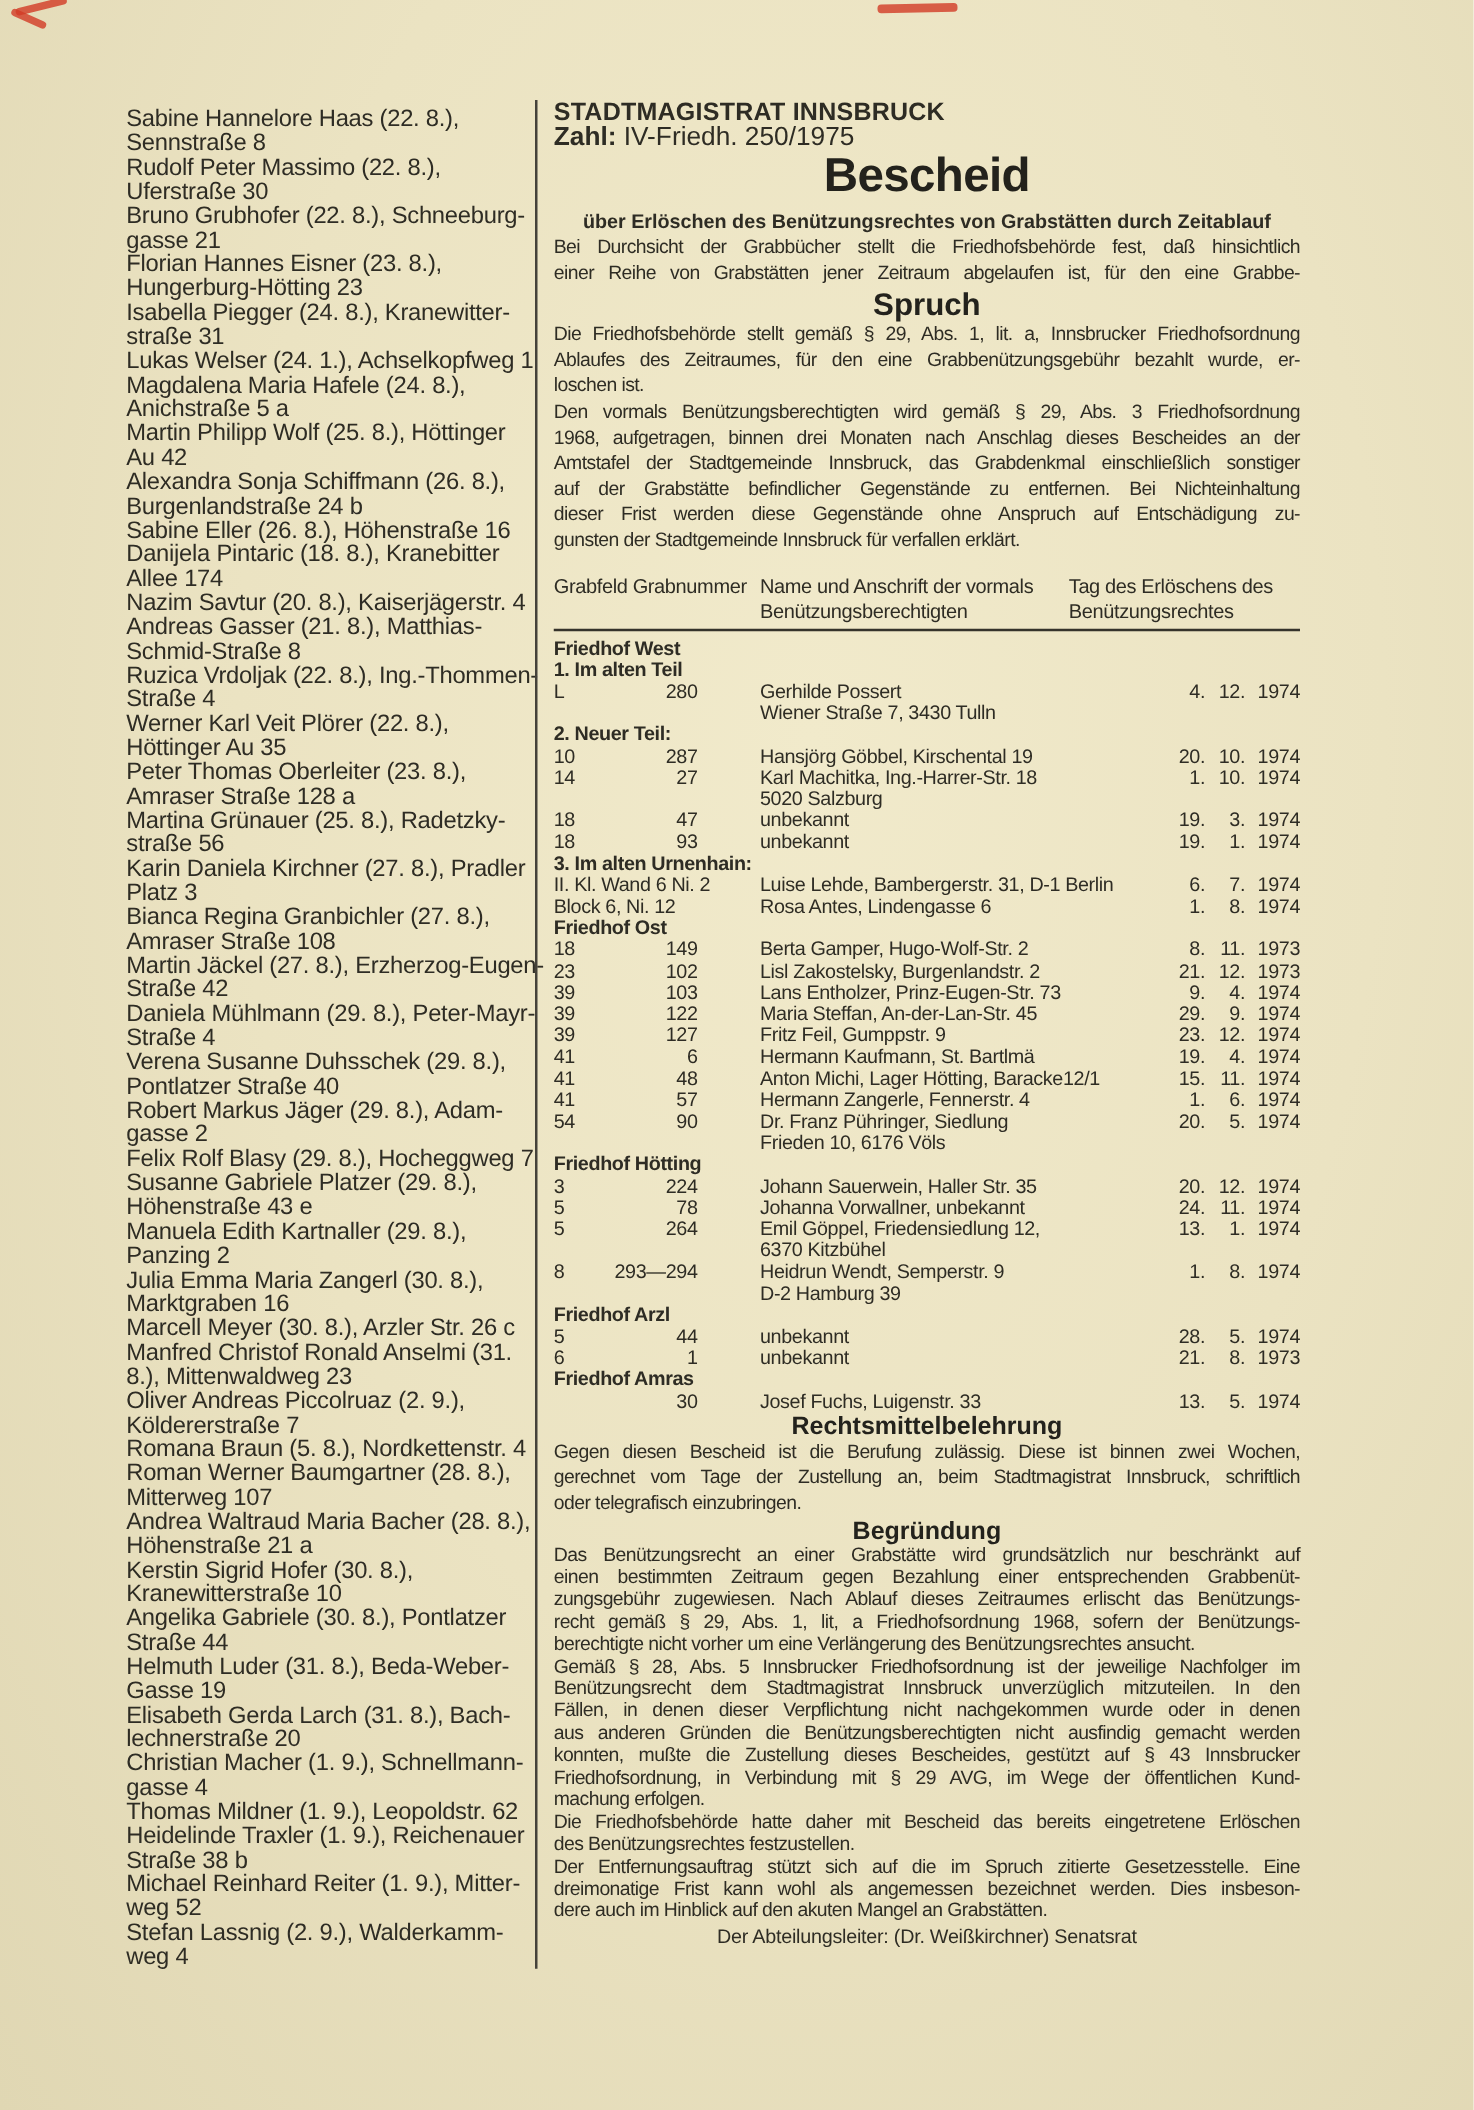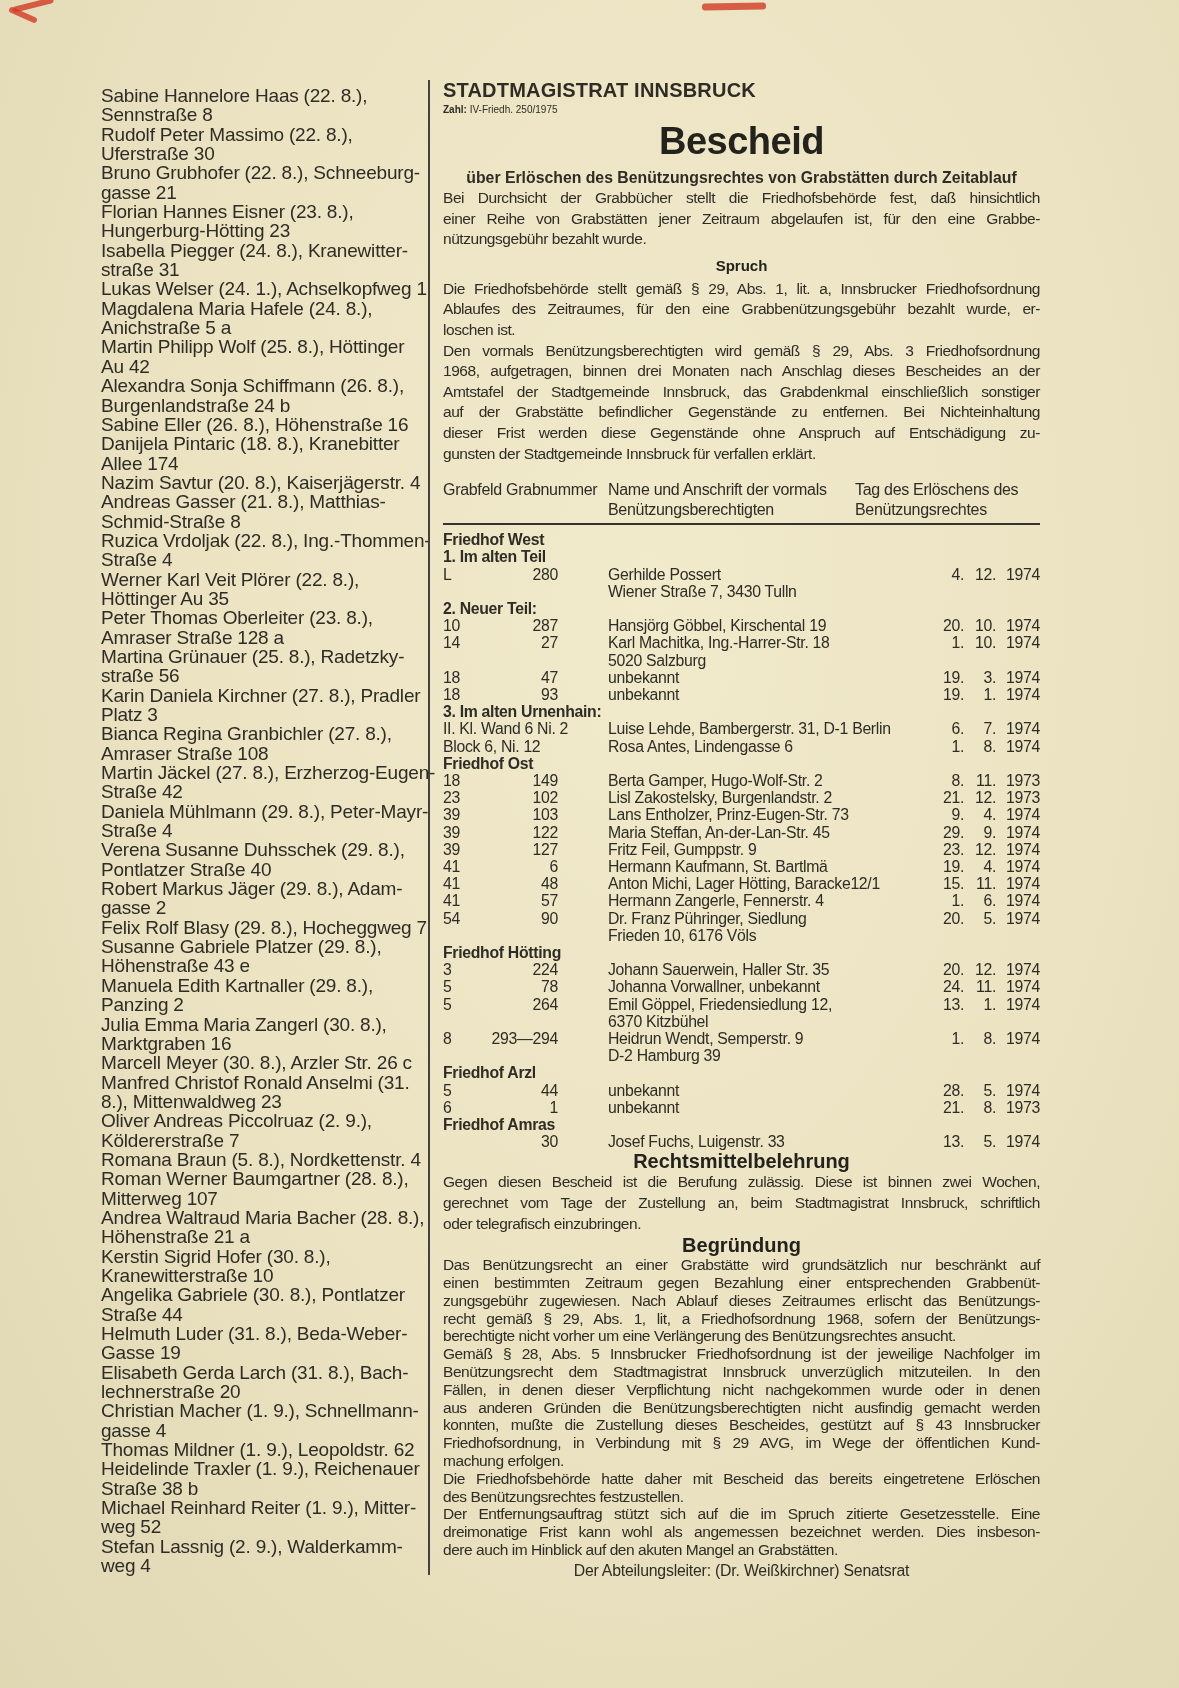--- a/index.html
+++ b/index.html
@@ -28,28 +28,28 @@
     position:absolute;left:101px;top:1710px;
     font-size:18px;font-weight:bold;letter-spacing:.5px;
   }
 
   
   .divider{position:absolute;left:428px;top:80px;width:2px;height:1495px;background:#45423a;}
 
   
   .right-col{position:absolute;left:443px;top:80px;width:597px;}
   .org{font-size:20px;font-weight:bold;line-height:20px;letter-spacing:.2px;}
-  .zahl{font-size:10px;line-height:20px;}
+  .zahl{font-size:21px;line-height:20px;}
   .zahl b{font-weight:bold;}
   .title{font-size:38px;font-weight:bold;line-height:42px;text-align:center;letter-spacing:-0.5px;color:#23221c;}
   .subtitle{margin-top:6px;font-size:15.8px;font-weight:bold;line-height:20px;text-align:center;}
   .para{font-size:15.5px;line-height:20.6px;letter-spacing:-0.45px;}
   .jline{text-align:justify;text-align-last:justify;}
   .jline.last{text-align:left;text-align-last:left;}
-  .sec-head{font-size:15px;font-weight:bold;line-height:27px;text-align:center;margin-top:2px;color:#23221c;}
+  .sec-head{font-size:25px;font-weight:bold;line-height:27px;text-align:center;margin-top:2px;color:#23221c;}
   .sec-head2{font-size:20px;font-weight:bold;line-height:22px;text-align:center;color:#23221c;}
 
   
   .thead{display:grid;grid-template-columns:165px 247px 185px;font-size:16px;line-height:20px;margin-top:16px;letter-spacing:-0.3px;}
   .thead .hc{white-space:nowrap;}
   .rule{height:2px;background:#35332b;margin-top:3px;}
   .ttable{margin-top:6px;font-size:15.8px;letter-spacing:-0.3px;}
   .trow{display:grid;grid-template-columns:40px 75px 1fr 120px;line-height:17.2px;}
   .trow.span3{grid-template-columns:165px 1fr 120px;}
   .trow.group{display:block;font-weight:bold;}
@@ -163,21 +163,20 @@
     <div class="org">STADTMAGISTRAT INNSBRUCK</div>
     <div class="zahl">
       <b>Zahl:</b>
       <span>IV-Friedh. 250/1975</span>
     </div>
     <div class="title">Bescheid</div>
     <div class="subtitle">über Erlöschen des Benützungsrechtes von Grabstätten durch Zeitablauf</div>
     <div class="para">
         <div class="jline">Bei Durchsicht der Grabbücher stellt die Friedhofsbehörde fest, daß hinsichtlich</div>
         <div class="jline">einer Reihe von Grabstätten jener Zeitraum abgelaufen ist, für den eine Grabbe-</div>
-        <div class="jline last">nützungsgebühr bezahlt wurde.</div>
       </div>
 
     <div class="sec-head">Spruch</div>
     <div class="para">
         <div class="jline">Die Friedhofsbehörde stellt gemäß § 29, Abs. 1, lit. a, Innsbrucker Friedhofsordnung</div>
         <div class="jline">Ablaufes des Zeitraumes, für den eine Grabbenützungsgebühr bezahlt wurde, er-</div>
         <div class="jline last">loschen ist.</div>
       </div>
     <div class="para">
         <div class="jline">Den vormals Benützungsberechtigten wird gemäß § 29, Abs. 3 Friedhofsordnung</div>

